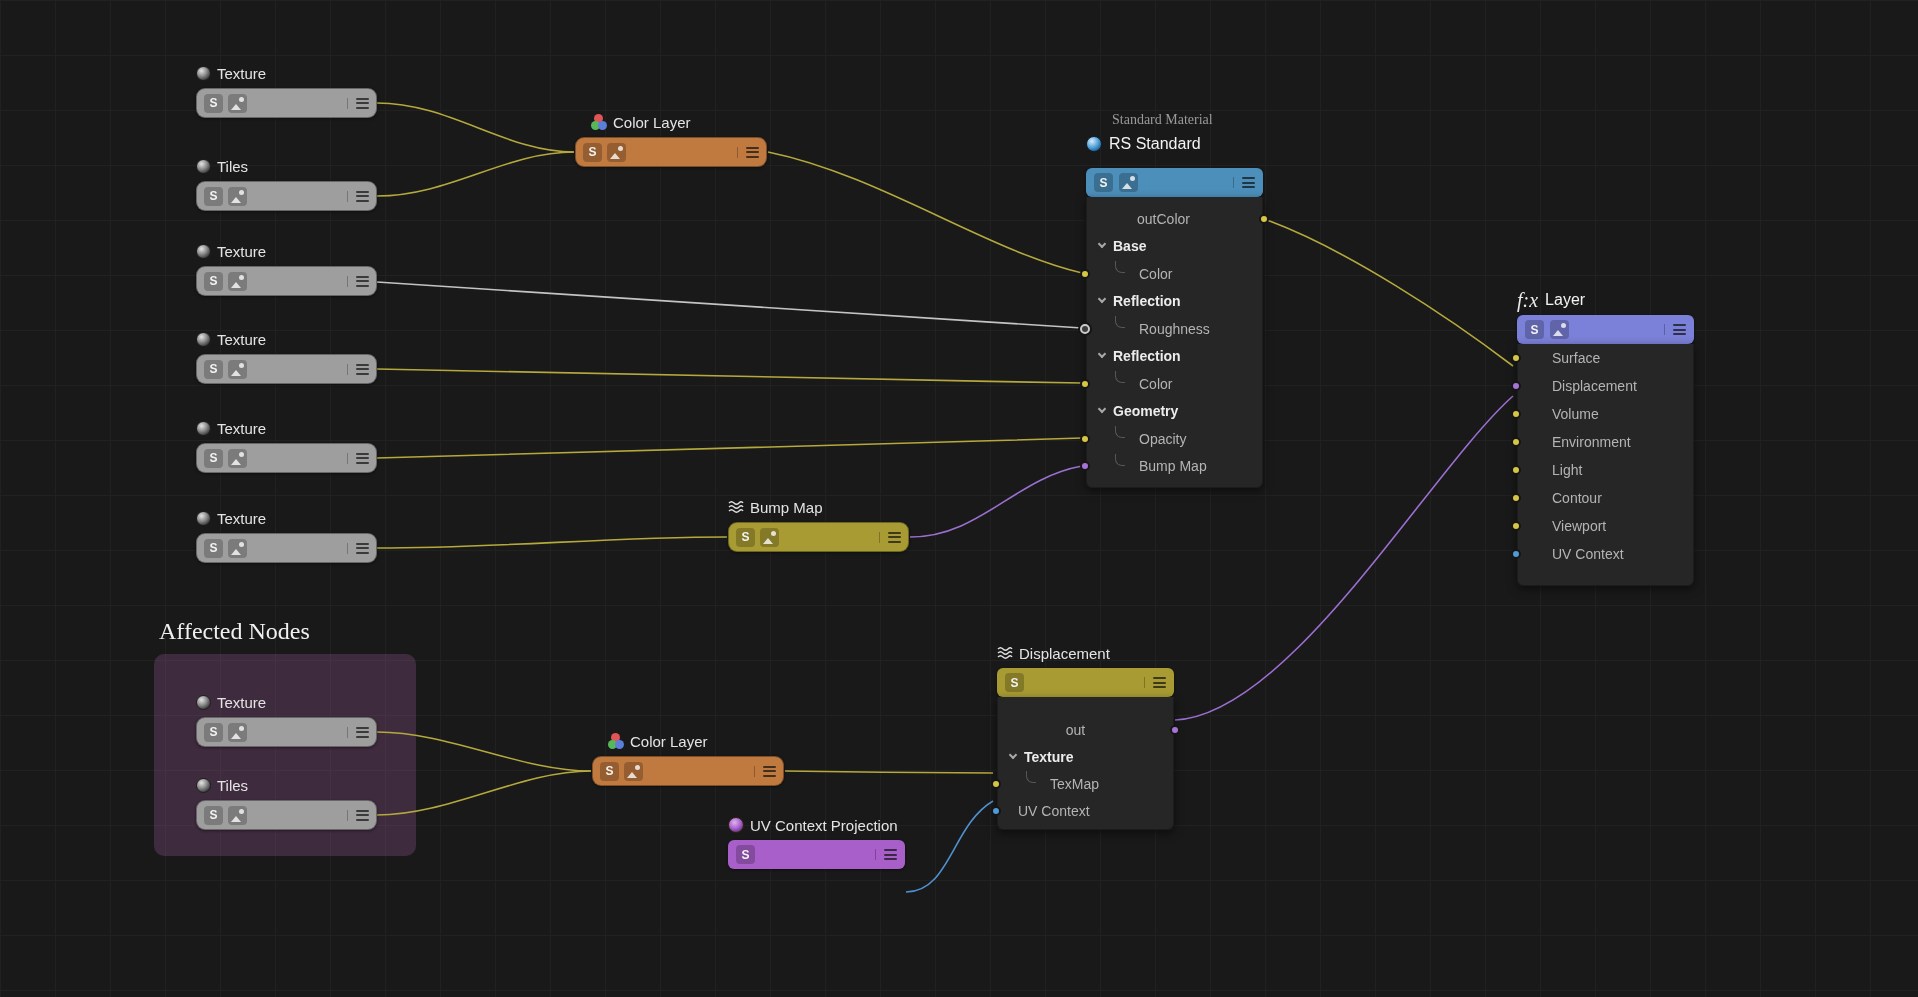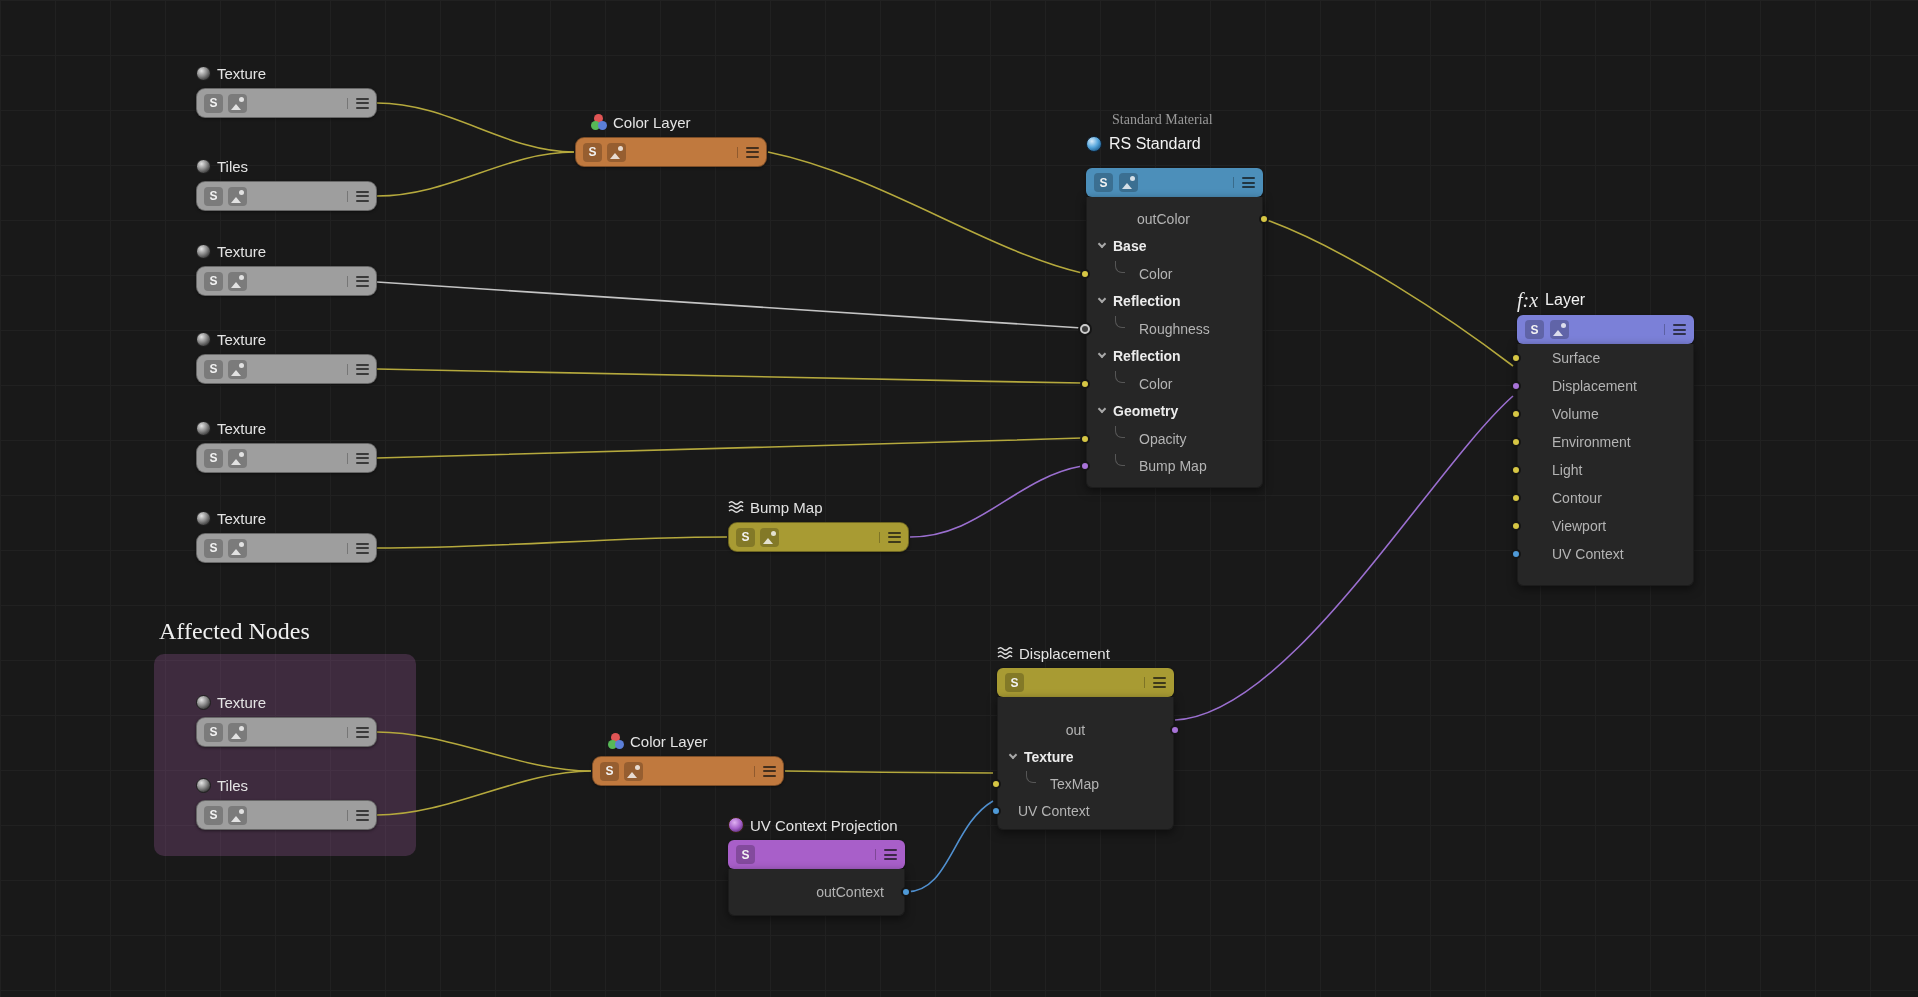--- a/index.html
+++ b/index.html
@@ -460,17 +460,13 @@
     <span>UV Context Projection</span>
   </div>
   <div class="hdr hdr-purple" style="width:177px">
     <span class="badge">S</span>
     <span class="burger">
         <i></i>
         <i></i>
         <i></i>
       </span>
   </div>
-  <div class="panel uv-body" style="width:177px;height:47px">
-    <span>outContext</span>
-    <span class="dot right dot-blue"></span>
-  </div>
 </div>
 
 </body></html>

